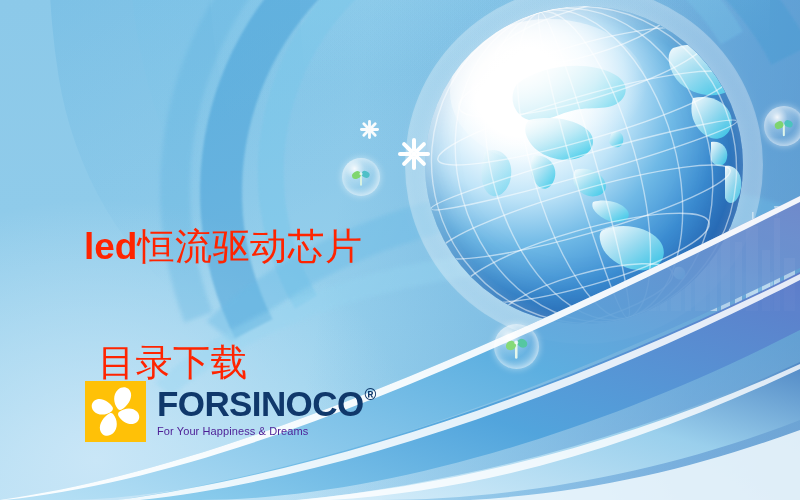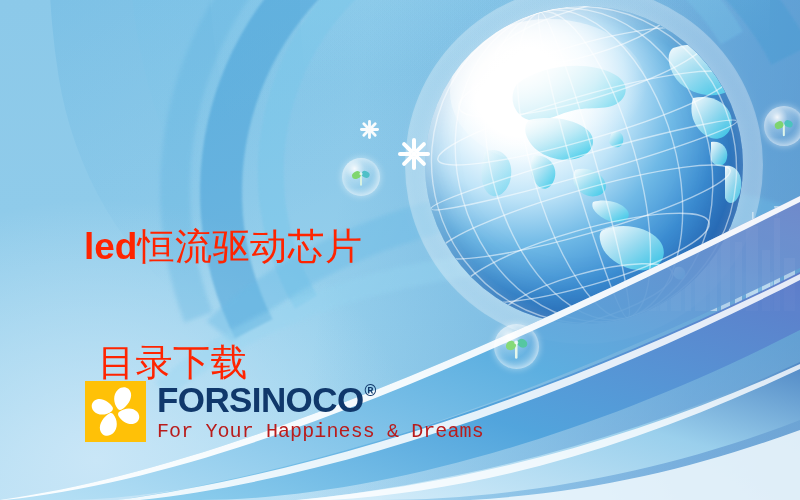--- a/index.html
+++ b/index.html
@@ -179,23 +179,23 @@
   .logo-name{
     color:#10386B;
     font-family:"Liberation Sans","DejaVu Sans",sans-serif;
     font-weight:700;
     font-size:35px;
     letter-spacing:-.6px;
     display:flex;align-items:flex-start;
   }
   .logo-name .reg{font-size:16px;line-height:1;margin-top:1px;margin-left:1px;}
   .logo-tag{
-    color:#b91c1c;
-    font-family:Liberation Mono, monospace;
-    font-size:20px;
+    color:#4c1d95;
+    font-family:Liberation Sans, sans-serif;
+    font-size:11px;
     letter-spacing:.1px;
     margin-top:5px;
   }
 </style>
 </head>
 <body>
 
 <div class="stage">
 
   <div class="bg-base"></div>

